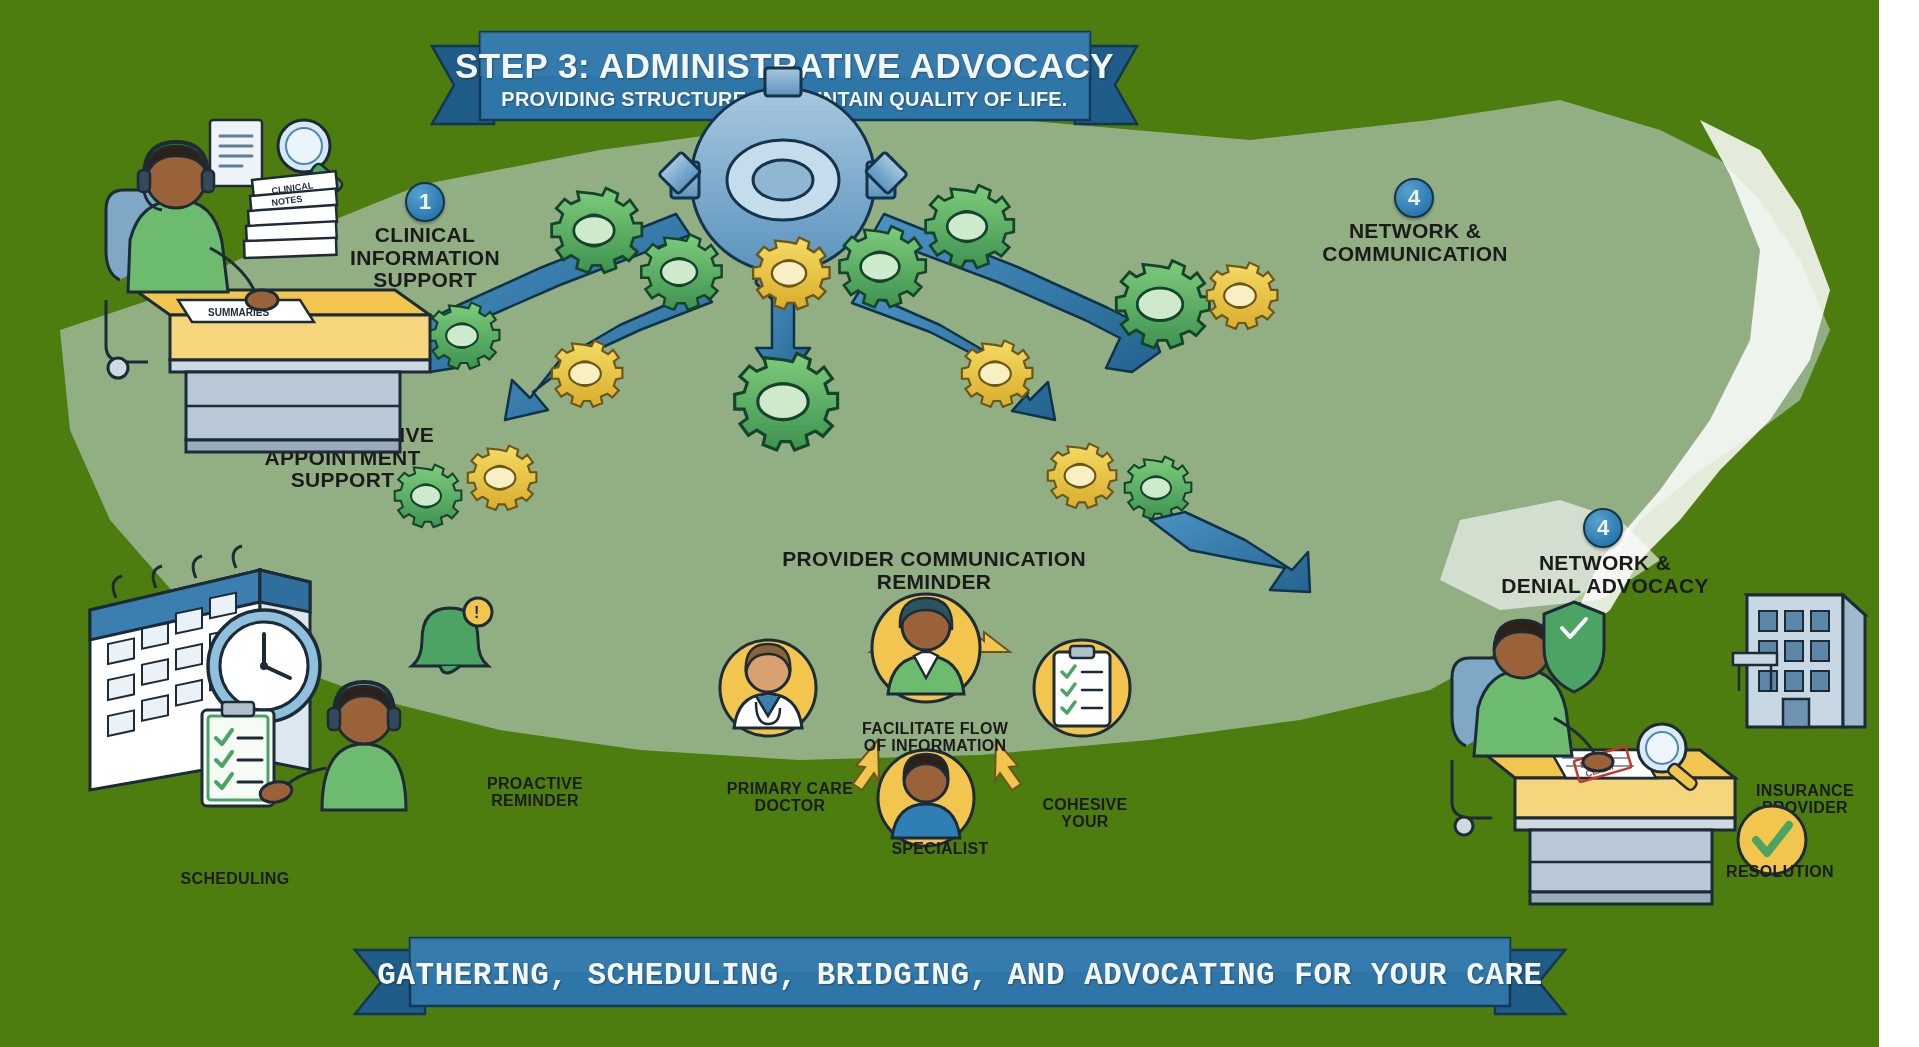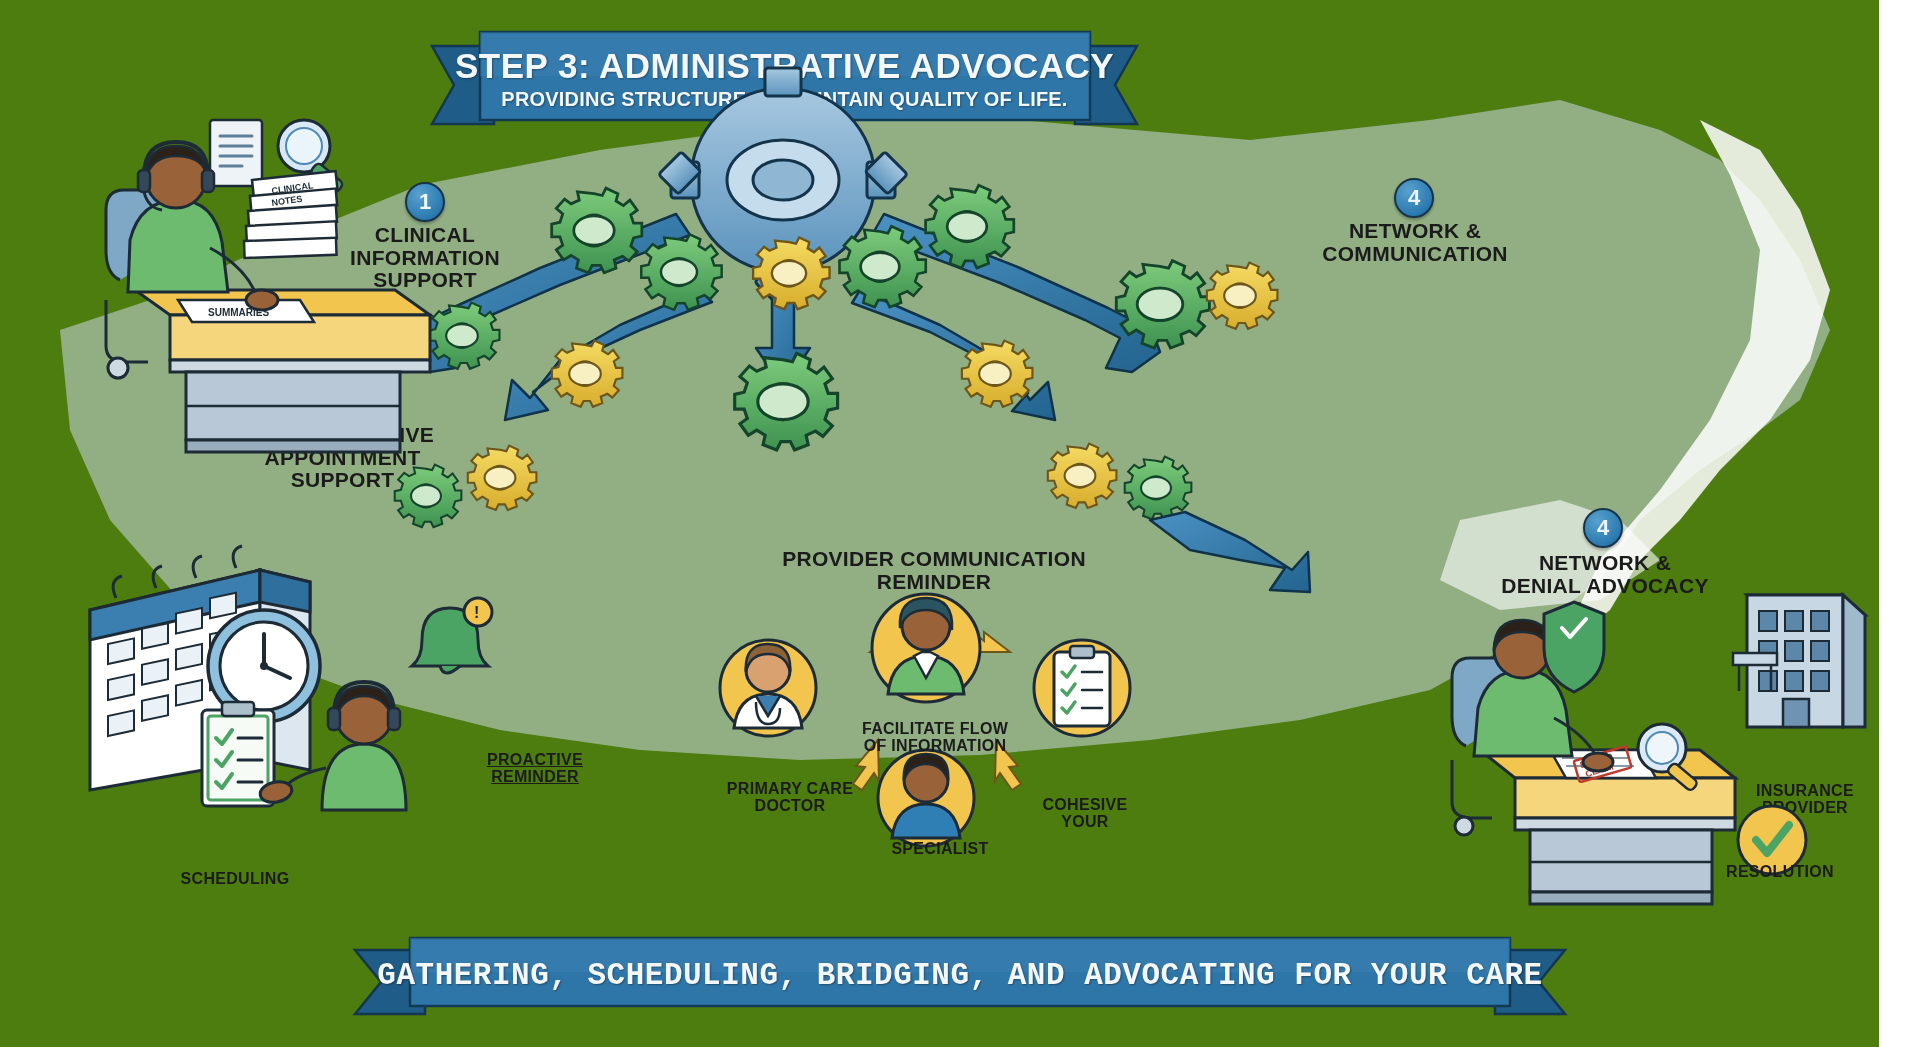--- a/index.html
+++ b/index.html
@@ -372,21 +372,21 @@
 
     <g>
       <path d="M352,120 q0,-32 28,-32 q28,0 28,32 q0,18 10,26 l-76,0 q10,-8 10,-26 Z" fill="#4ca464" stroke="#1d2b36" stroke-width="3"></path>
       <path d="M370,146 q4,14 20,0" fill="#4ca464" stroke="#1d2b36" stroke-width="3"></path>
       <circle cx="408" cy="92" r="14" fill="#f2c54e" stroke="#1d2b36" stroke-width="3"></circle>
       <text x="404" y="98" font-size="16" font-weight="bold" fill="#1d2b36" font-family="Liberation Sans, sans-serif">!</text>
     </g>
   </svg>
 
   <div class="node-label lbl-sm" style="left:150px; top:870px; width:170px;">SCHEDULING</div>
-  <div class="node-label lbl-sm" style="left:450px; top:751px; width:170px;text-decoration:underline;">
+  <div class="node-label lbl-sm" style="left:450px; top:775px; width:170px;">
     <span class="ln">PROACTIVE</span>
     <span class="ln">REMINDER</span>
   </div>
 
   <svg class="abs" style="left:700px; top:590px;" width="450" height="330">
     <defs>
       <marker id="yArrow" markerWidth="6" markerHeight="6" refX="3" refY="3" orient="auto">
         <path d="M0,0 L6,3 L0,6 Z" fill="#f2c54e" stroke="#6d561a" stroke-width="0.6"></path>
       </marker>
     </defs>

